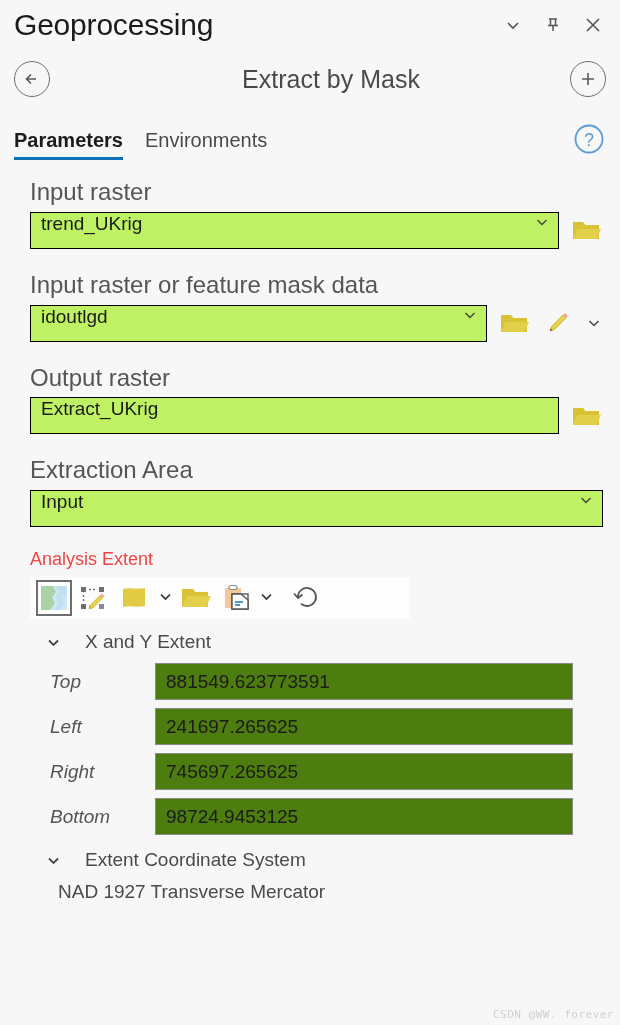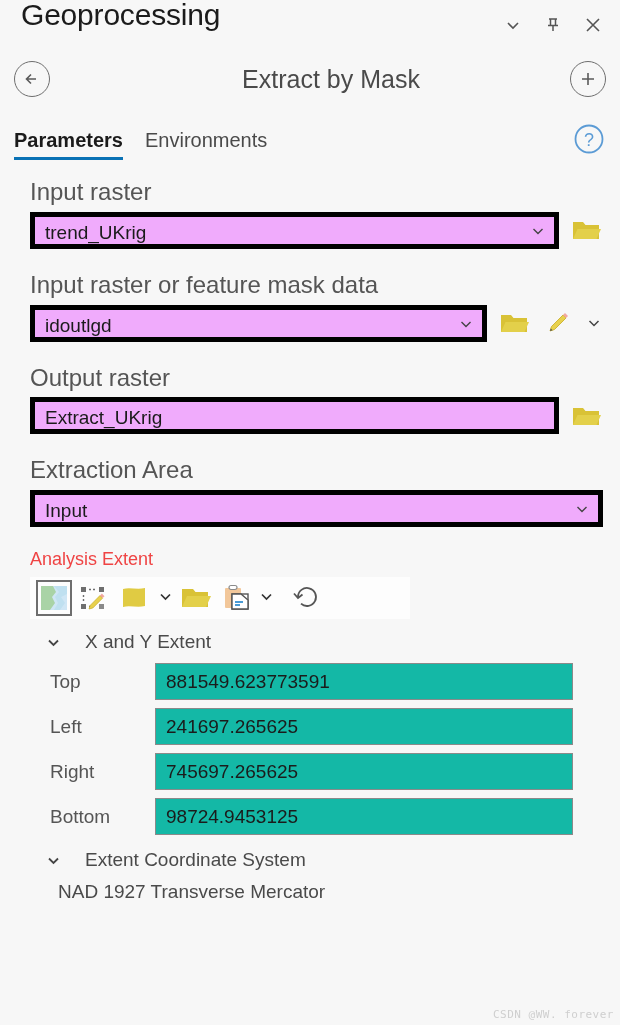--- a/index.html
+++ b/index.html
@@ -15,21 +15,22 @@
     font-family: "Liberation Sans", sans-serif;
     color: #3b3b3b;
     position: relative;
     -webkit-font-smoothing: antialiased;
   }
 
   
   .titlebar {
     height: 50px;
     display: flex;
-    padding: 0 14px 0 21px;
+    align-items: center;
+    padding: 0 14px 0 14px;
   }
   .app-title {
     font-size: 30px;
     color: #1b1b1b;
     font-weight: 400;
     letter-spacing: -0.2px;
     line-height: 1;
   }
   .win-controls {
     margin-left: auto;
@@ -120,24 +121,24 @@
   }
   .field-row {
     display: flex;
     align-items: center;
     gap: 10px;
     margin-bottom: 22px;
   }
   .control {
     flex: 1 1 auto;
     height: 37px;
-    background: #f0abfc;
-    border: 5px solid #000000;
-    display: flex;
-    align-items: flex-end;
+    background: #bef264;
+    border: 1px solid #000000;
+    display: flex;
+    align-items: flex-start;
     padding: 0 8px 0 10px;
     font-size: 19px;
     color: #1b1b1b;
     cursor: text;
     min-width: 0;
   }
   .control .val {
     flex: 1 1 auto;
     white-space: nowrap;
     overflow: hidden;
@@ -202,25 +203,26 @@
     display: flex;
     align-items: center;
     margin-bottom: 8px;
     padding-left: 20px;
   }
   .xy-label {
     width: 105px;
     flex: 0 0 105px;
     font-size: 19px;
     color: #555;
+    font-style: italic;
   }
   .xy-input {
     flex: 1 1 auto;
     height: 37px;
-    background: #14b8a6;
+    background: #4d7c0f;
     border: 1px solid #8a8a8a;
     display: flex;
     align-items: center;
     padding: 0 10px;
     font-size: 19px;
     color: #1b1b1b;
     cursor: text;
     margin-right: 30px;
   }
 

